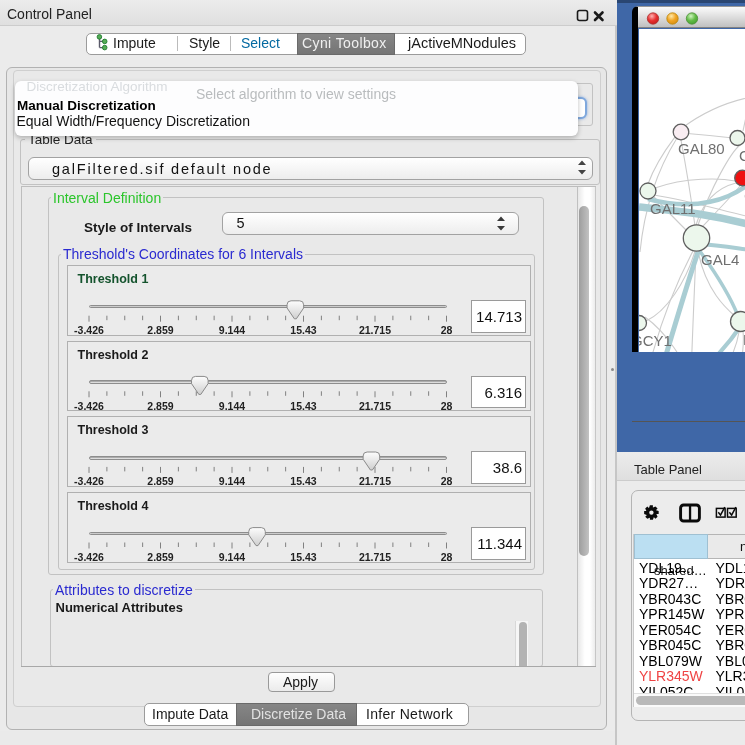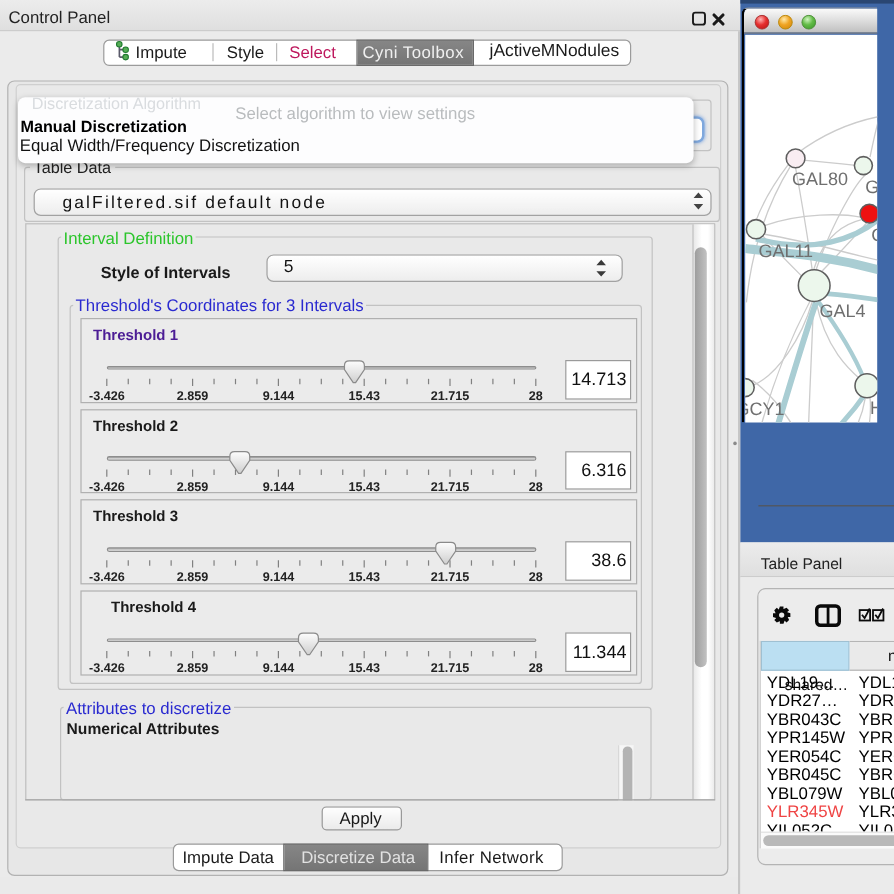--- a/index.html
+++ b/index.html
@@ -23,21 +23,21 @@
   <svg class="abs" style="left:94px;top:33px;" width="20" height="20" viewBox="0 0 20 20">
     <path d="M5.5,4.5 L5.5,14.6 M5.5,8.4 L10.6,8.4 M5.5,14.6 L10.6,14.6" stroke="#5a5a6a" stroke-width="1.4" fill="none"></path>
     <circle cx="5.4" cy="3.9" r="2.3" fill="#55ad55" stroke="#1f7a2f" stroke-width="0.9"></circle>
     <circle cx="10.7" cy="8.4" r="2.3" fill="#55ad55" stroke="#1f7a2f" stroke-width="0.9"></circle>
     <circle cx="10.7" cy="14.6" r="2.3" fill="#55ad55" stroke="#1f7a2f" stroke-width="0.9"></circle>
   </svg>
   <div class="abs" style="left:113px;top:35px;font-size:14px;color:#1a1a1a;">Impute</div>
   <div class="abs" style="left:177px;top:36px;width:1px;height:15px;background:#bbbbbb;"></div>
   <div class="abs" style="left:189px;top:35px;font-size:14px;color:#1a1a1a;">Style</div>
   <div class="abs" style="left:230px;top:36px;width:1px;height:15px;background:#bbbbbb;"></div>
-  <div class="abs" style="left:241px;top:35px;font-size:14px;color:#be185d;">Select</div>
+  <div class="abs" style="left:241px;top:35px;font-size:14px;color:#0369a1;">Select</div>
   <div class="abs" style="left:297px;top:32.5px;width:98px;height:22px;background:linear-gradient(#868686,#757575);border:1px solid #6a6a6a;"></div>
   <div class="abs" style="left:302px;top:35px;font-size:14px;letter-spacing:0.4px;color:#f0f0f0;">Cyni Toolbox</div>
   <div class="abs" style="left:408px;top:35px;font-size:14.5px;color:#1a1a1a;">jActiveMNodules</div>
 
   <div class="abs" style="left:6px;top:67px;width:601px;height:663px;background:#e7e7e7;border:1px solid #b2b2b2;border-radius:6px;"></div>
 
   <div class="abs" style="left:13px;top:70px;width:588px;height:636.5px;background:#e9e9e9;border:1px solid #cfcfcf;border-radius:4px;"></div>
 
   <div class="abs" style="left:20px;top:83px;width:573px;height:43px;border:1px solid #c2c2c2;border-radius:3px;"></div>
 
@@ -61,25 +61,25 @@
   <div class="abs" style="left:51px;top:189.5px;background:#e9e9e9;padding:0 2px;font-size:14px;color:#2bc52b;">Interval Definition</div>
 
   <div class="abs" style="left:84px;top:220px;font-size:13.5px;font-weight:bold;color:#1a1a1a;">Style of Intervals</div>
   <div class="abs" style="left:222px;top:211.5px;width:296.5px;height:23px;background:linear-gradient(#ffffff,#ededed);border:1px solid #a2a2a2;border-radius:6px;"></div>
   <div class="abs" style="left:236.5px;top:215px;font-size:14.5px;color:#111;">5</div>
   <svg class="abs" style="left:495px;top:214.5px;" width="12" height="17" viewBox="0 0 12 17">
     <path d="M2,6 L6,1.5 L10,6 Z M2,11 L6,15.5 L10,11 Z" fill="#3a3a3a"></path>
   </svg>
 
   <div class="abs" style="left:58px;top:253.5px;width:477px;height:316px;border:1px solid #c2c2c2;border-radius:3px;"></div>
-  <div class="abs" style="left:61px;top:246px;background:#e9e9e9;padding:0 2px;font-size:14px;color:#2a2ad0;">Threshold's Coordinates for 3 Intervals</div>
+  <div class="abs" style="left:61px;top:246px;background:#e9e9e9;padding:0 2px;font-size:14px;color:#2a2ad0;">Threshold's Coordinates for 6 Intervals</div>
 
   <div id="thresholds">
       <div class="abs" style="left:67px;top:265.2px;width:463.5px;height:70.5px;border:1px solid #b0b0b0;background:#ebebeb;"></div>
-      <div class="abs" style="left:77.5px;top:272px;font-size:12.5px;font-weight:bold;color:#4c1d95;">Threshold 1</div>
+      <div class="abs" style="left:77.5px;top:272px;font-size:12.5px;font-weight:bold;color:#14532d;">Threshold 1</div>
       <div class="abs" style="left:89px;top:304.7px;width:357.5px;height:3.8px;background:linear-gradient(#8b8b8b,#cccccc 50%,#ededed);border:1px solid #8d8d8d;border-radius:3px;"></div>
       <svg class="abs" style="left:0;top:0;" width="617" height="745" viewBox="0 0 617 745">
         <defs>
           <linearGradient id="thg" x1="0" y1="0" x2="0" y2="1">
             <stop offset="0" stop-color="#fdfdfd"></stop>
             <stop offset="1" stop-color="#cfcfcf"></stop>
           </linearGradient>
         </defs>
         <line x1="89" y1="315.7" x2="89" y2="321.7" stroke="#808080" stroke-width="1"></line>
         <line x1="106.875" y1="315.7" x2="106.875" y2="320.2" stroke="#808080" stroke-width="1"></line>
@@ -194,21 +194,21 @@
       </svg>
       <div class="abs" style="left:59px;top:475.4px;width:60px;text-align:center;font-size:10.5px;font-weight:bold;color:#222;">-3.426</div>
       <div class="abs" style="left:130.5px;top:475.4px;width:60px;text-align:center;font-size:10.5px;font-weight:bold;color:#222;">2.859</div>
       <div class="abs" style="left:202px;top:475.4px;width:60px;text-align:center;font-size:10.5px;font-weight:bold;color:#222;">9.144</div>
       <div class="abs" style="left:273.5px;top:475.4px;width:60px;text-align:center;font-size:10.5px;font-weight:bold;color:#222;">15.43</div>
       <div class="abs" style="left:345px;top:475.4px;width:60px;text-align:center;font-size:10.5px;font-weight:bold;color:#222;">21.715</div>
       <div class="abs" style="left:416.5px;top:475.4px;width:60px;text-align:center;font-size:10.5px;font-weight:bold;color:#222;">28</div>
       <div class="abs" style="left:470.5px;top:451.4px;width:55px;height:32.5px;background:#fff;border:1px solid #9a9a9a;"></div>
       <div class="abs" style="left:470.5px;top:459.4px;width:51.5px;text-align:right;font-size:15px;color:#111;">38.6</div>
       <div class="abs" style="left:67px;top:492px;width:463.5px;height:70.5px;border:1px solid #b0b0b0;background:#ebebeb;"></div>
-      <div class="abs" style="left:77.5px;top:498.8px;font-size:12.5px;font-weight:bold;color:#1a1a1a;margin-left:15px;">Threshold 4</div>
+      <div class="abs" style="left:77.5px;top:498.8px;font-size:12.5px;font-weight:bold;color:#1a1a1a;">Threshold 4</div>
       <div class="abs" style="left:89px;top:531.5px;width:357.5px;height:3.8px;background:linear-gradient(#8b8b8b,#cccccc 50%,#ededed);border:1px solid #8d8d8d;border-radius:3px;"></div>
       <svg class="abs" style="left:0;top:0;" width="617" height="745" viewBox="0 0 617 745">
         <defs>
           <linearGradient id="thg" x1="0" y1="0" x2="0" y2="1">
             <stop offset="0" stop-color="#fdfdfd"></stop>
             <stop offset="1" stop-color="#cfcfcf"></stop>
           </linearGradient>
         </defs>
         <line x1="89" y1="542.5" x2="89" y2="548.5" stroke="#808080" stroke-width="1"></line>
         <line x1="106.875" y1="542.5" x2="106.875" y2="547" stroke="#808080" stroke-width="1"></line>
@@ -271,21 +271,21 @@
   <div class="abs" style="left:16.5px;top:113px;font-size:14px;color:#111;">Equal Width/Frequency Discretization</div>
 
   <div class="abs" style="left:611px;top:368px;width:3px;height:3px;background:#8a8a8a;border-radius:50%;"></div>
 </div>
 
 <div class="abs" style="left:614.5px;top:26px;width:2px;height:719px;background:#c6c6c6;"></div>
 
 <div class="abs" style="left:617px;top:0;width:128px;height:452px;background:#3f67a7;"></div>
 <div class="abs" style="left:617px;top:0;width:128px;height:3px;background:#2a4672;"></div>
 
-<div class="abs" style="left:618px;top:6px;width:113px;height:346px;border-left:2px solid #000000;border-top:1px solid #999;border-radius:6px 0 0 0;overflow:hidden;">
+<div class="abs" style="left:632px;top:6px;width:113px;height:346px;border-left:6px solid #000000;border-top:1px solid #999;border-radius:6px 0 0 0;overflow:hidden;">
   <div class="abs" style="left:0;top:0;width:113px;height:21px;background:linear-gradient(#fbfbfb,#c0c0c0);border-bottom:1px solid #828282;"></div>
   <svg class="abs" style="left:8px;top:5px;" width="70" height="14" viewBox="0 0 70 14">
     <defs>
       <radialGradient id="rg" cx="0.4" cy="0.3" r="0.8">
           <stop offset="0" stop-color="#ffb3b3"></stop>
           <stop offset="0.5" stop-color="#e63030"></stop>
           <stop offset="1" stop-color="#c01818"></stop>
         </radialGradient>
       <radialGradient id="yg" cx="0.4" cy="0.3" r="0.8">
           <stop offset="0" stop-color="#ffe9a8"></stop>

